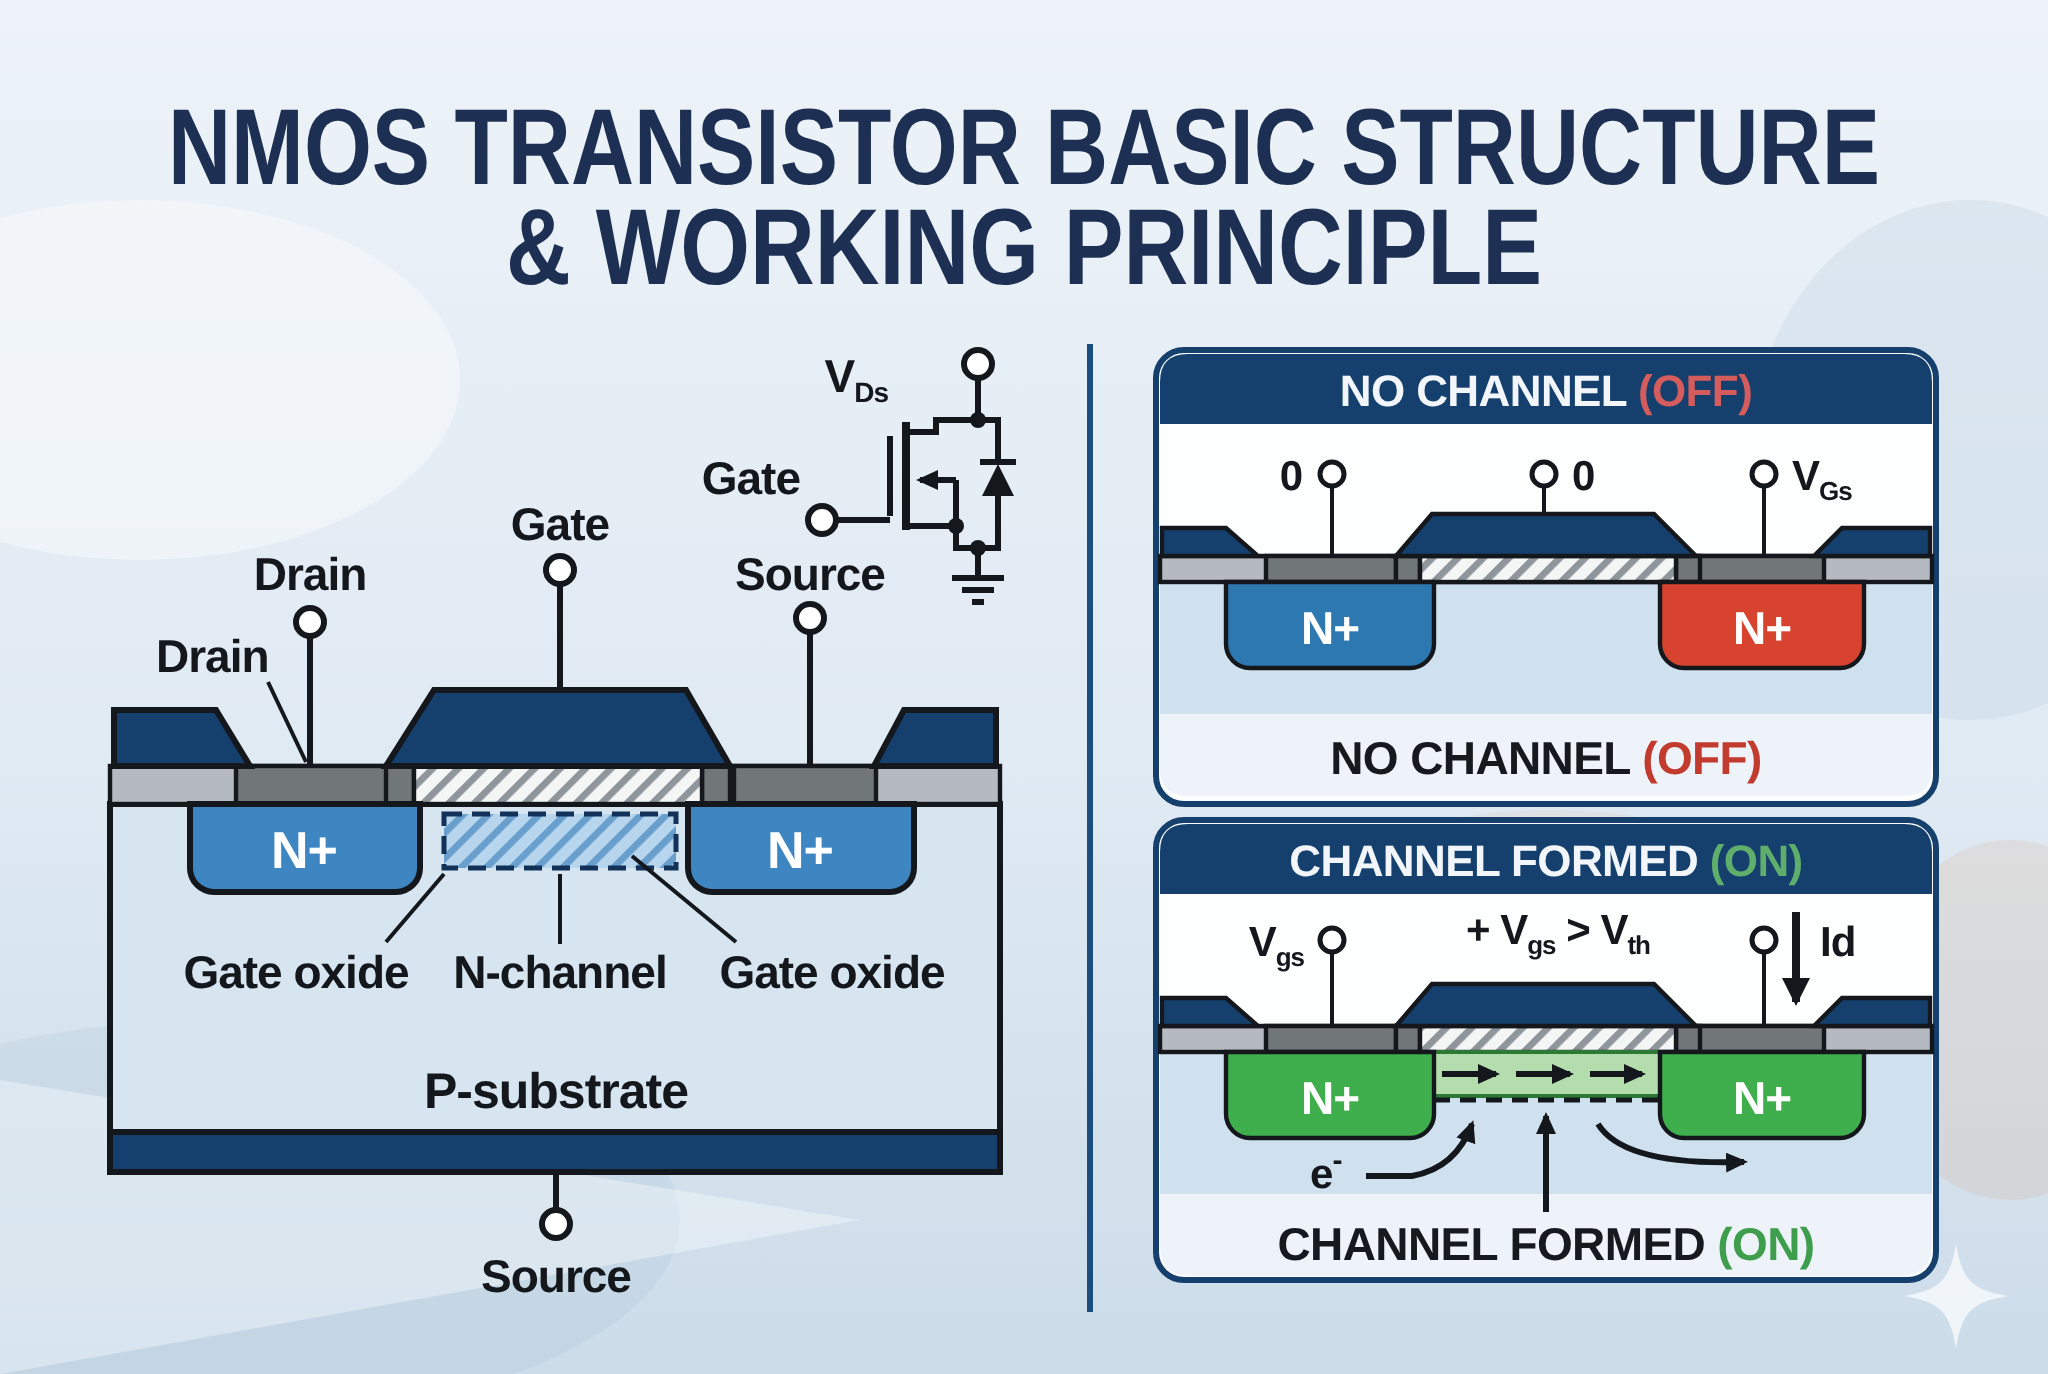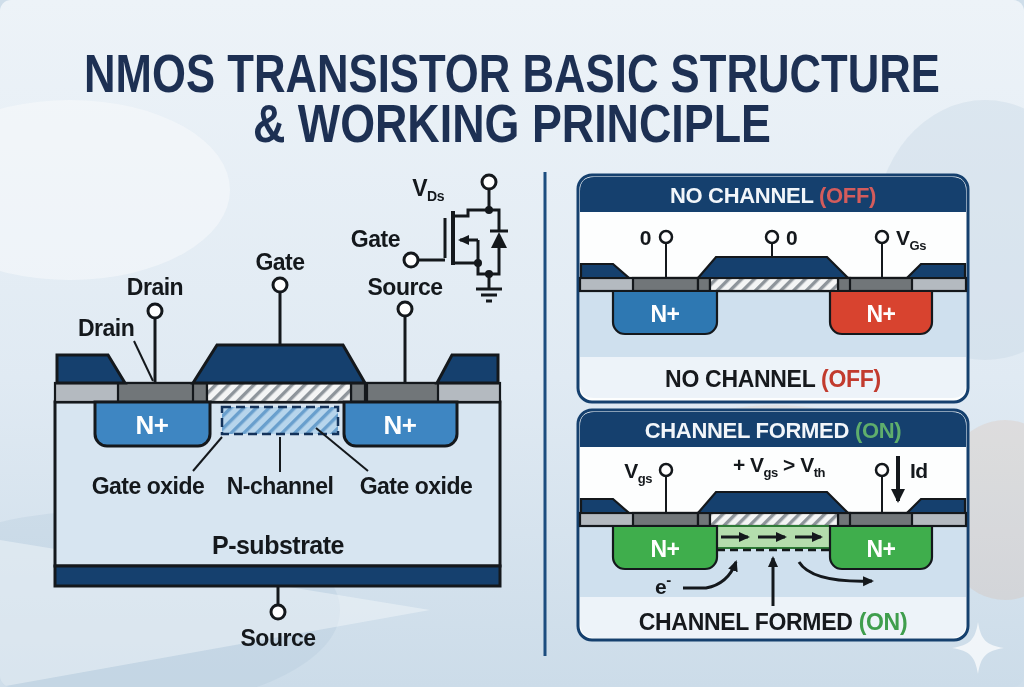--- a/index.html
+++ b/index.html
@@ -1,17 +1,17 @@
 <!DOCTYPE html>
 <html><head>
 <meta charset="utf-8">
 <style>
   html,body{margin:0;padding:0;background:#cfdeea;}
   .stage{width:1024px;height:687px;position:relative;overflow:hidden;
-         font-family:"Liberation Sans",sans-serif;border-radius:11px;}
+         font-family:"Liberation Sans",sans-serif;}
   svg{display:block}
   
   .ttl{font:700 54px "Liberation Sans",sans-serif;}
   .lbl{font:700 23px "Liberation Sans",sans-serif;fill:#14181c;letter-spacing:-0.5px;}
   .lbl-sm{font:700 21px "Liberation Sans",sans-serif;fill:#14181c;letter-spacing:-0.5px;}
   .npl{font:700 26px "Liberation Sans",sans-serif;fill:#ffffff;letter-spacing:-0.5px;}
   .npl-p{font:700 23px "Liberation Sans",sans-serif;fill:#ffffff;letter-spacing:-0.5px;}
   .hdr{font:700 22px "Liberation Sans",sans-serif;letter-spacing:-0.3px;}
   .cap{font:700 23px "Liberation Sans",sans-serif;letter-spacing:-0.3px;}
   .sub{font:700 14px "Liberation Sans",sans-serif;}

